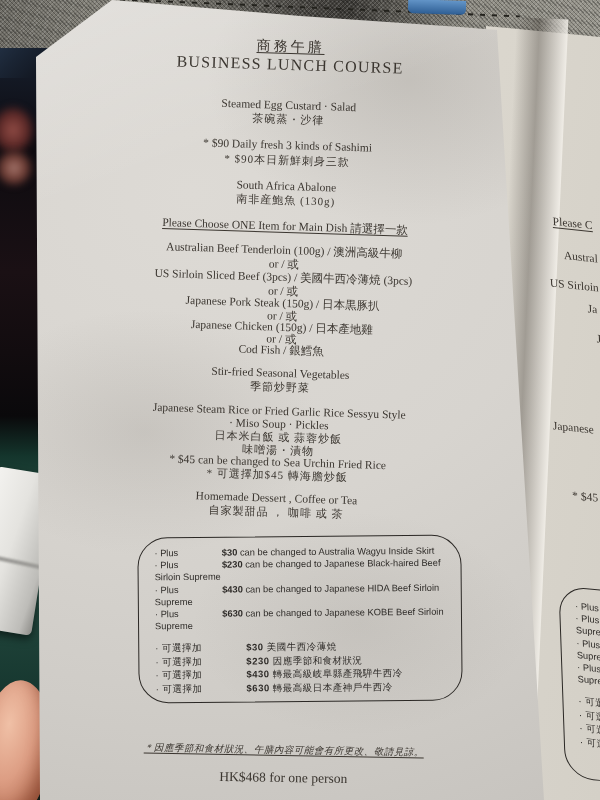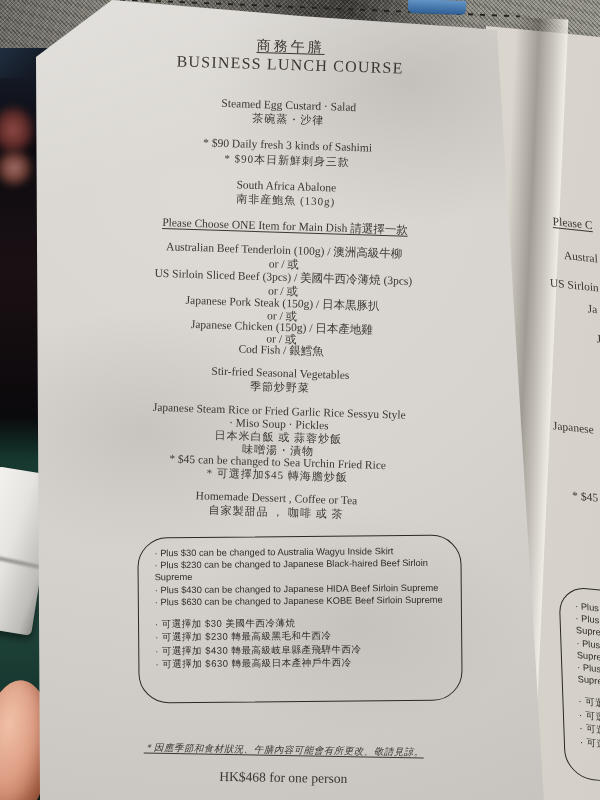--- a/index.html
+++ b/index.html
@@ -68,21 +68,21 @@
   .ln.t-en{font-size:16px;letter-spacing:1.2px;}
   .ln.u{text-decoration:underline;text-underline-offset:2px;}
 
   .upgrade-box{position:absolute;left:138px;top:536px;width:324px;height:166px;
     border:1.6px solid #2b2825;border-radius:30px;transform:rotate(-0.5deg);
     padding:9px 10px 6px 16px;color:#2e2b28;
     font-family:"Liberation Sans","DejaVu Sans",sans-serif;}
   .bx-ln{font-size:9.3px;line-height:12.2px;}
   .bx-gap{height:9px;}
   .bx-ln.zh{font-size:9.5px;line-height:13.4px;letter-spacing:.5px;}
-  .bx-ln b{font-weight:normal;}
+  .bx-ln b{font-weight:bold;margin-left:41px;}
 
   .menu-lower{position:absolute;left:50px;top:738px;width:468px;color:#3b3630;
     transform:rotate(1deg);}
   .footnote{position:absolute;top:6px;left:0;width:100%;text-align:center;font-size:9.5px;
     font-style:italic;letter-spacing:.5px;text-decoration:underline;text-underline-offset:2px;white-space:nowrap;}
   .price{position:absolute;top:32px;left:0;width:100%;text-align:center;font-size:13.5px;}
 
   
   .rp-content{position:absolute;left:536px;top:0;width:280px;height:800px;color:#3b3630;
     transform:skew(2deg,6deg);transform-origin:0 0;}
@@ -172,21 +172,21 @@
     <div class="ln zh" style="top:507px">自家製甜品 ，  咖啡 或 茶</div>
   </div>
 
   <div class="upgrade-box">
     <div class="bx-ln"><span>· Plus </span><b>$30</b><span> can be changed to Australia Wagyu Inside Skirt</span></div>
     <div class="bx-ln"><span>· Plus </span><b>$230</b><span> can be changed to Japanese Black-haired Beef Sirloin Supreme</span></div>
     <div class="bx-ln"><span>· Plus </span><b>$430</b><span> can be changed to Japanese HIDA  Beef Sirloin Supreme</span></div>
     <div class="bx-ln"><span>· Plus </span><b>$630</b><span> can be changed to Japanese KOBE Beef Sirloin Supreme</span></div>
     <div class="bx-gap"></div>
     <div class="bx-ln zh"><span>· 可選擇加 </span><b>$30</b><span> 美國牛西冷薄焼</span></div>
-    <div class="bx-ln zh"><span>· 可選擇加 </span><b>$230</b><span> 轉最高級黑毛和牛西冷</span></div>
+    <div class="bx-ln zh"><span>· 可選擇加 </span><b>$230</b><span> 因應季節和食材狀況</span></div>
     <div class="bx-ln zh"><span>· 可選擇加 </span><b>$430</b><span> 轉最高級岐阜縣產飛騨牛西冷</span></div>
     <div class="bx-ln zh"><span>· 可選擇加 </span><b>$630</b><span> 轉最高級日本產神戶牛西冷</span></div>
   </div>
 
   <div class="menu-lower">
     <div class="footnote">＊因應季節和食材狀況、午膳內容可能會有所更改、敬請見諒。</div>
     <div class="price">HK$468 for one person</div>
   </div>
 
 </div>

